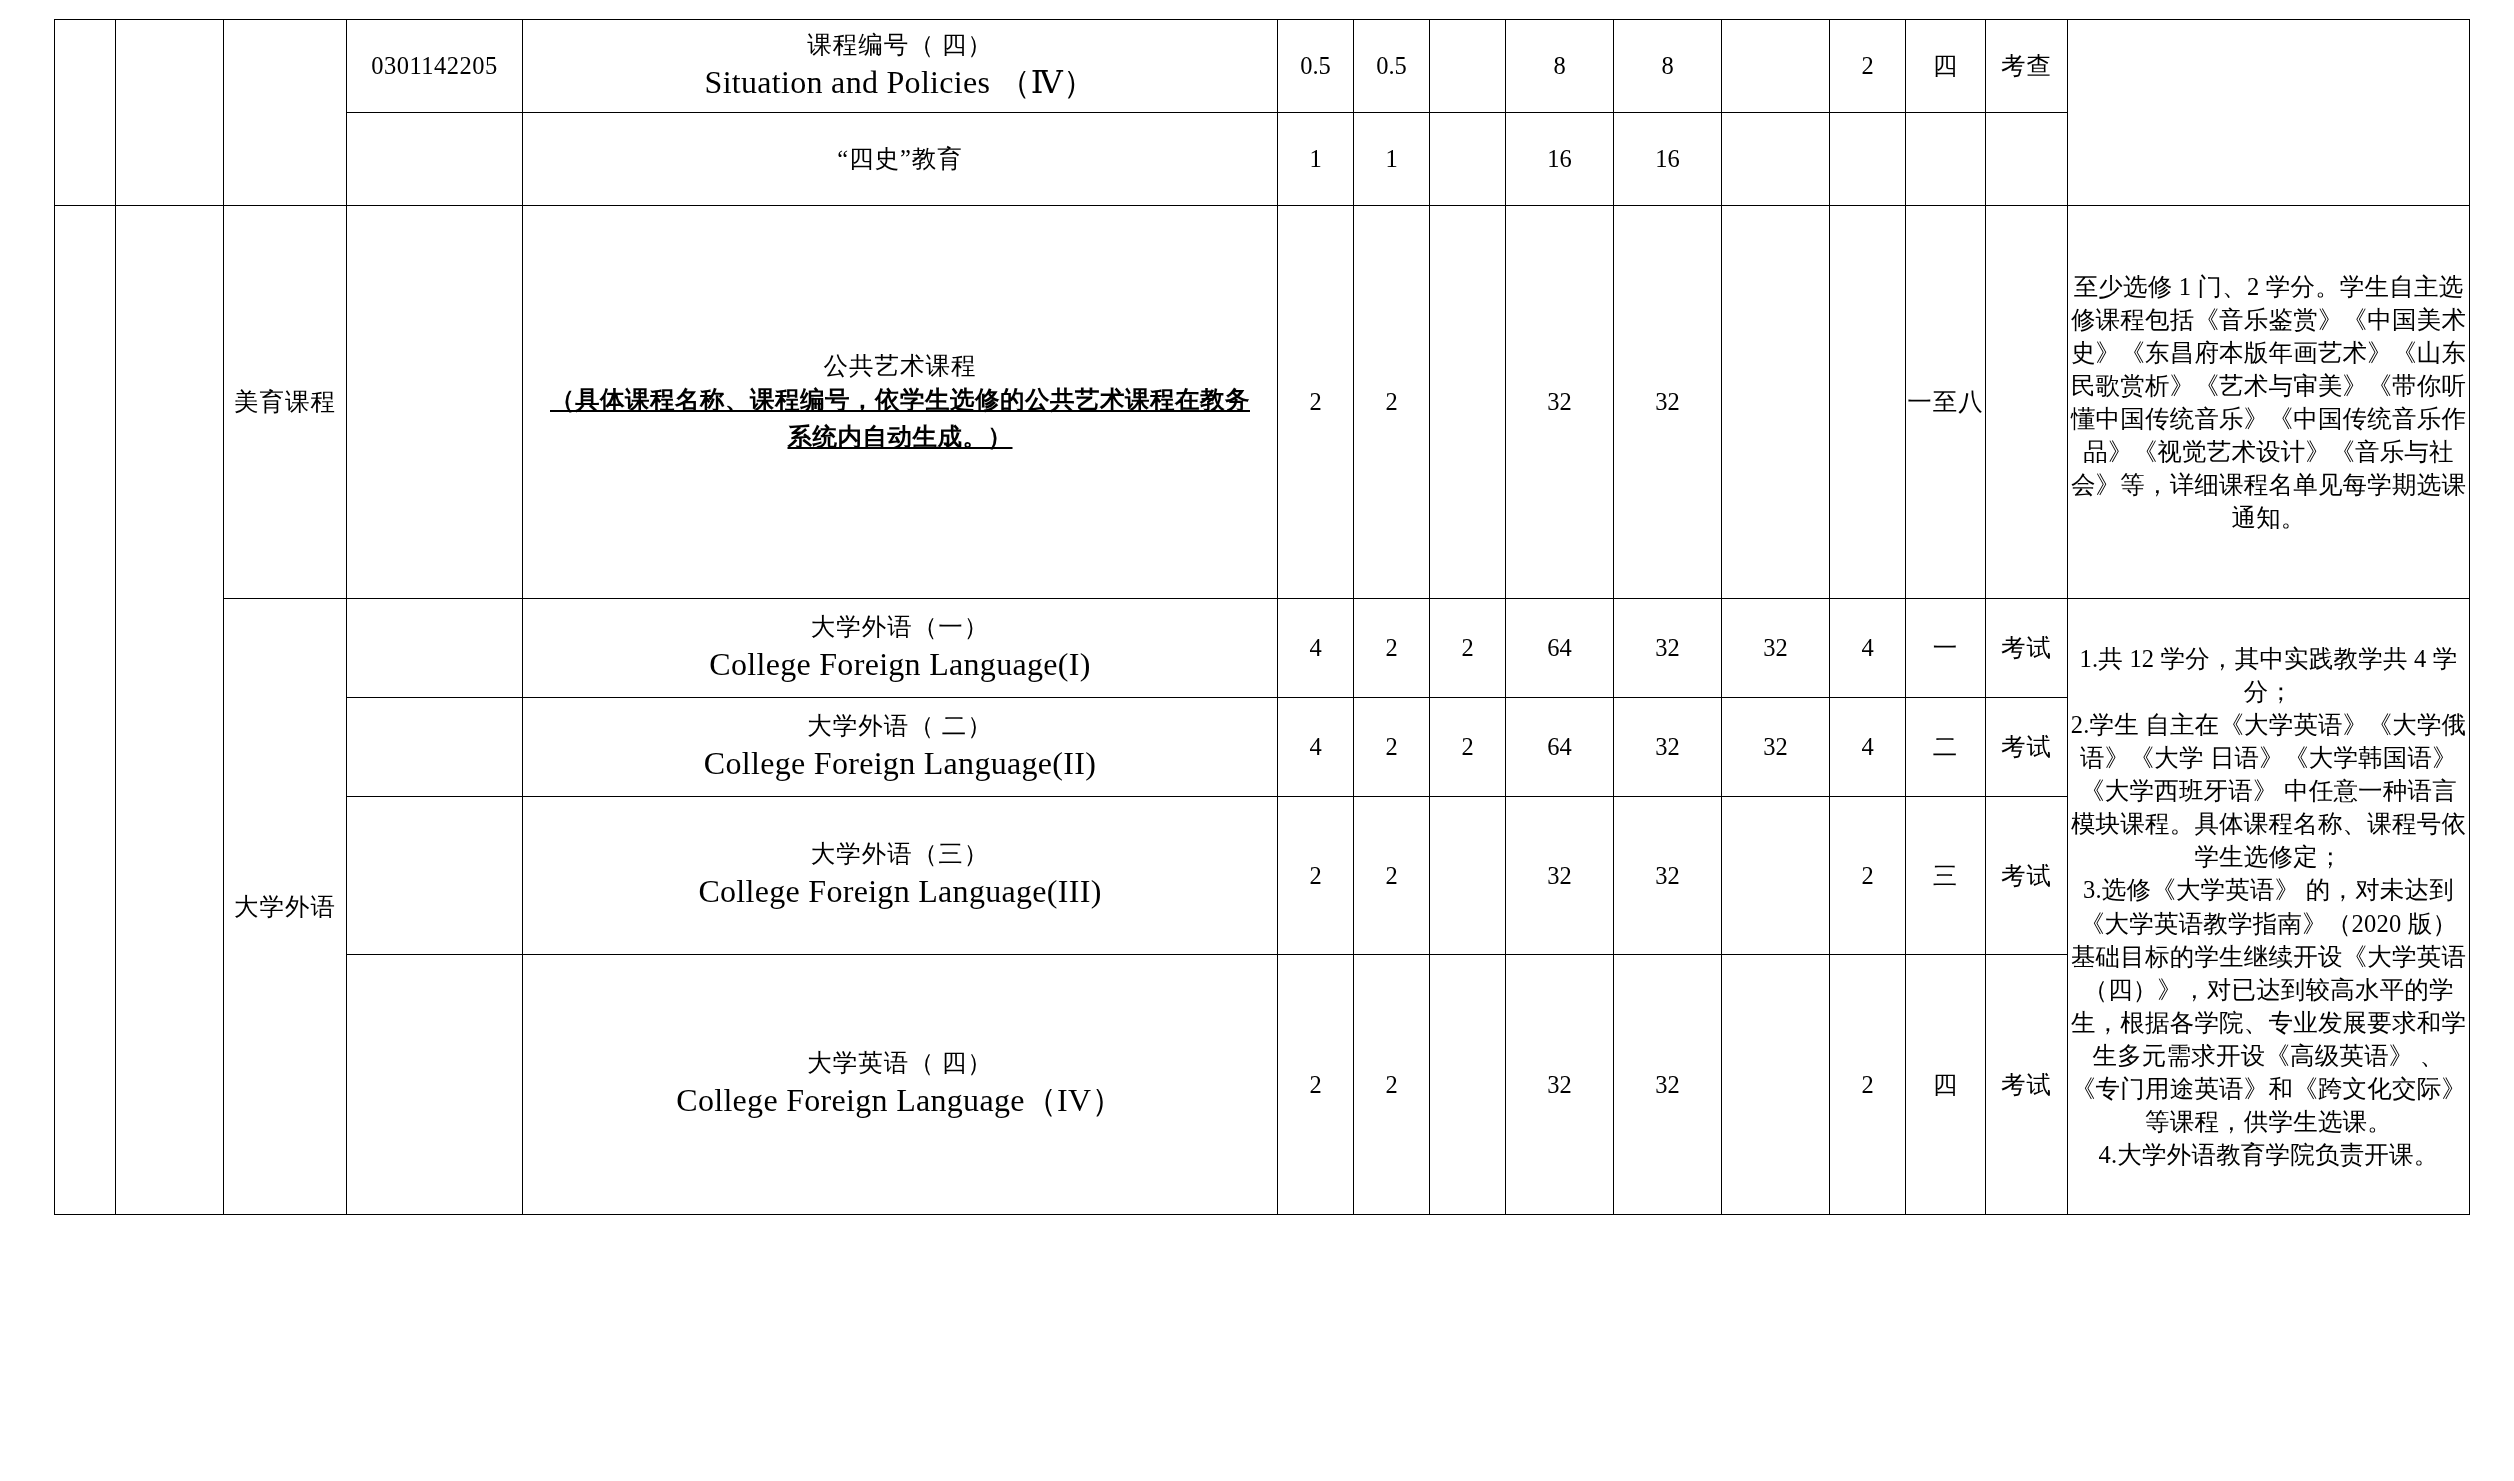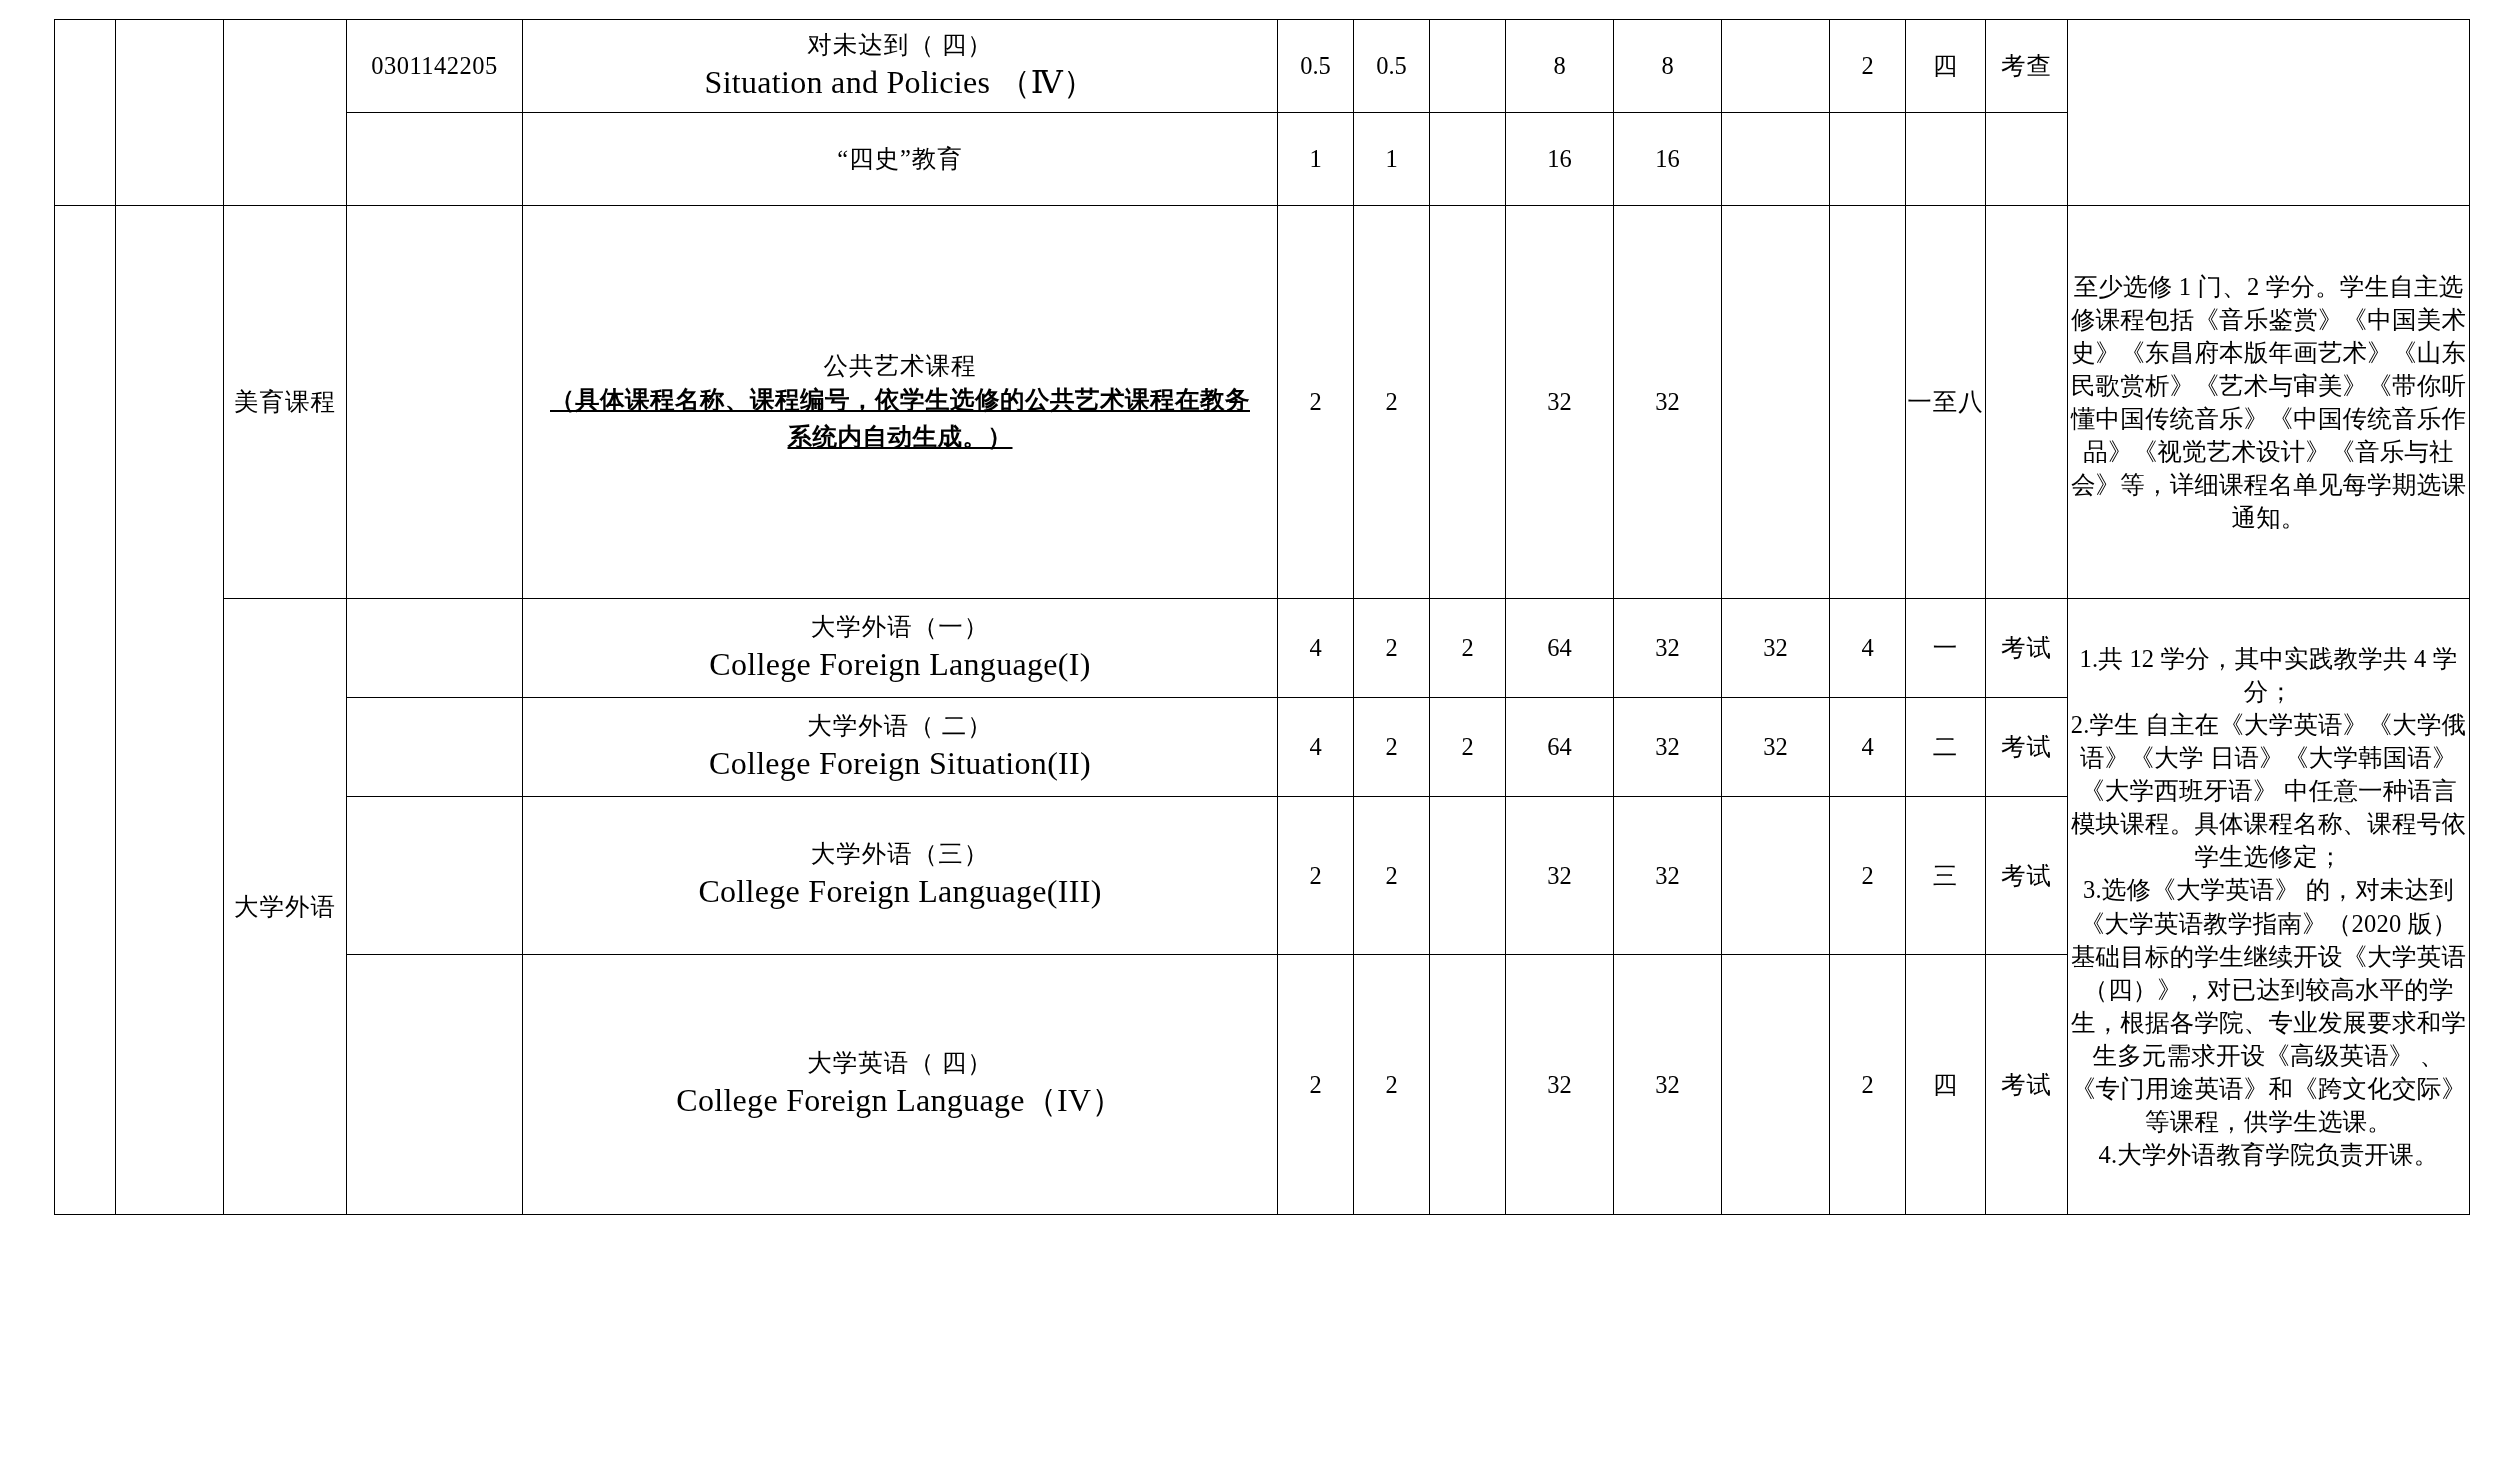--- a/index.html
+++ b/index.html
@@ -121,21 +121,21 @@
         <col class="c-o">
     </colgroup>
 
     <tbody>
         <tr>
       <td rowspan="2" class="empty-cell"></td>
       <td rowspan="2" class="empty-cell"></td>
       <td rowspan="2" class="empty-cell"></td>
       <td class="code-cell" style="height:92px">0301142205</td>
       <td>
-        <span class="course-cn">对未达到（ 四）</span>
+        <span class="course-cn">课程编号（ 四）</span>
         <span class="course-en">Situation and Policies （Ⅳ）</span>
       </td>
       <td class="num">0.5</td>
       <td class="num">0.5</td>
       <td class="num"></td>
       <td class="num">8</td>
       <td class="num">8</td>
       <td class="num"></td>
       <td class="num">2</td>
       <td class="term">四</td>
@@ -201,21 +201,21 @@
         <div>2.学生 自主在《大学英语》《大学俄语》《大学 日语》《大学韩国语》《大学西班牙语》 中任意一种语言模块课程。具体课程名称、课程号依学生选修定；</div>
         <div>3.选修《大学英语》 的，对未达到《大学英语教学指南》（2020 版）基础目标的学生继续开设《大学英语（四）》，对已达到较高水平的学生，根据各学院、专业发展要求和学生多元需求开设《高级英语》 、《专门用途英语》和《跨文化交际》等课程，供学生选课。</div>
         <div>4.大学外语教育学院负责开课。</div>
       </td>
     </tr>
 
     <tr>
       <td class="code-cell" style="height:98px"></td>
       <td>
         <span class="course-cn">大学外语（ 二）</span>
-        <span class="course-en">College Foreign Situation(II)</span>
+        <span class="course-en">College Foreign Language(II)</span>
       </td>
       <td class="num">4</td>
       <td class="num">2</td>
       <td class="num">2</td>
       <td class="num">64</td>
       <td class="num">32</td>
       <td class="num">32</td>
       <td class="num">4</td>
       <td class="term">二</td>
       <td class="assess">考试</td>

